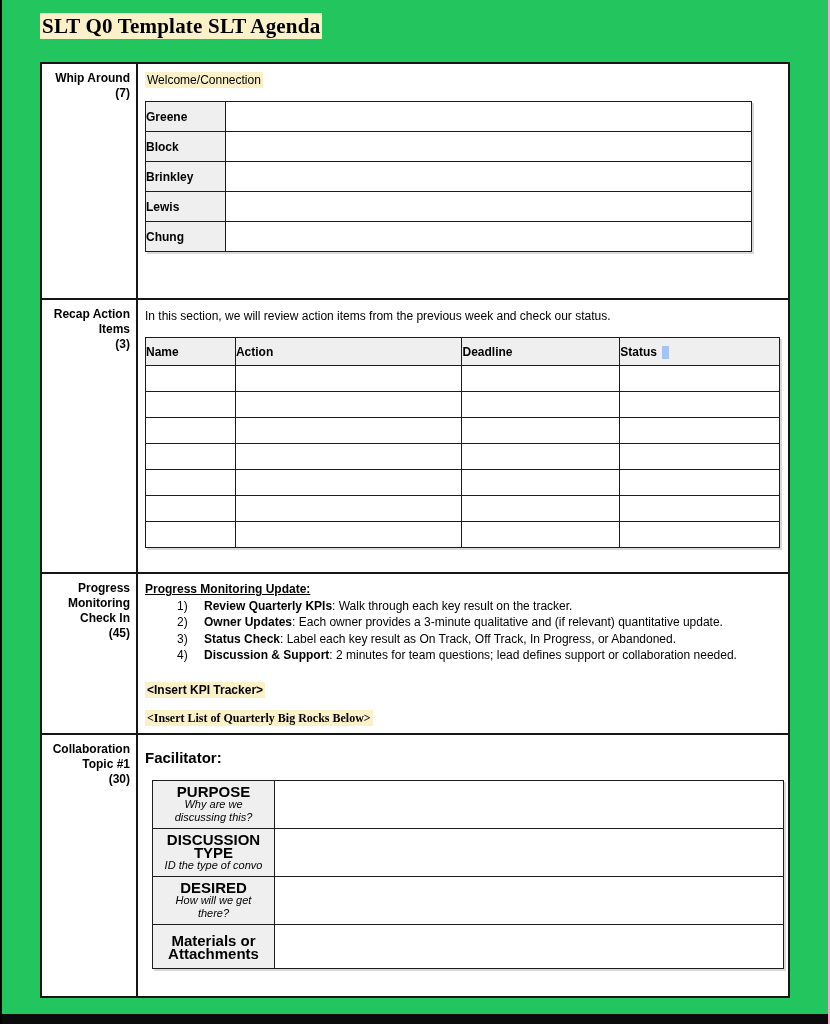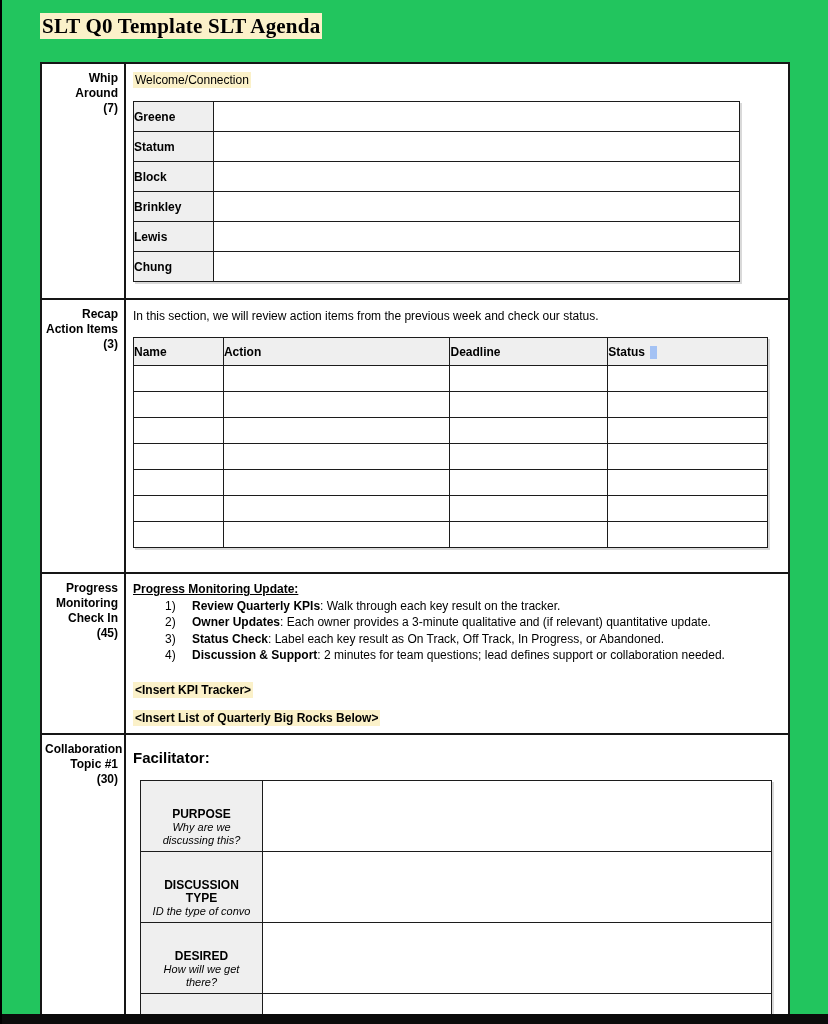--- a/index.html
+++ b/index.html
@@ -38,21 +38,21 @@
     margin:23px 0 0 38px;
     width:750px;
     table-layout:fixed;
   }
   table.outer > tbody > tr > td {
     border:2px solid #161616;
     vertical-align:top;
     background:#fff;
   }
   td.label-cell {
-    width:84px;
+    width:96px;
     text-align:right;
     padding:7px 6px 8px 3px;
     font-weight:bold;
     font-size:12px;
     line-height:15px;
   }
   td.content-cell { padding:0; }
 
   .para { font-size:12px; line-height:15px; margin:9px 0 0 7px; }
 
@@ -96,34 +96,34 @@
     vertical-align:text-bottom;
     margin-left:5px;
   }
 
   
   .progress-content { padding:7px 8px 0 7px; font-size:12px; line-height:16.5px; }
   .pm-heading { font-weight:bold; text-decoration:underline; }
   .list-item { display:flex; padding-left:32px; }
   .list-item .num { width:27px; flex:none; }
   .insert-line { margin-top:18px; font-weight:bold; }
-  .insert-line + .insert-line { margin-top:12px; }
+  .insert-line + .insert-line { margin-top:12px;font-family:Liberation Serif, serif; }
 
   
   .collab-content { padding:6px 0 0 7px; }
   .facilitator { font-size:15px; font-weight:bold; line-height:18px;margin-top:8px; }
   .collab-table { width:632px; margin:4px 0 0 0; }
   .collab-table td.meta-cell {
     width:122px;
     background:#efefef;
     text-align:center;
     vertical-align:middle;
     padding:4px 7px;
   }
-  .meta-title { font-weight:bold; font-size:12px; line-height:13px;margin-top:23px; }
+  .meta-title { font-weight:bold; font-size:15px; line-height:13px; }
   .meta-sub { font-style:italic; font-size:11px; line-height:13px; }
   .collab-table td.val-cell { vertical-align:top; }
   .rh-lg td { height:48px; } .rh-md td { height:38px; } .rh-last td { height:44px; }
 </style>
 </head>
 <body>
 
 <div class="viewport">
 
   <div class="doc-title">
@@ -139,24 +139,20 @@
         <div>(7)</div>
       </td>
       <td class="content-cell">
         <div class="para">
           <span class="hl">Welcome/Connection</span>
         </div>
         <table class="inner whip-table">
           <tbody>
             <tr>
               <td class="name-cell">Greene</td>
-              <td></td>
-            </tr>
-            <tr>
-              <td class="name-cell">Statum</td>
               <td></td>
             </tr>
             <tr>
               <td class="name-cell">Block</td>
               <td></td>
             </tr>
             <tr>
               <td class="name-cell">Brinkley</td>
               <td></td>
             </tr>

